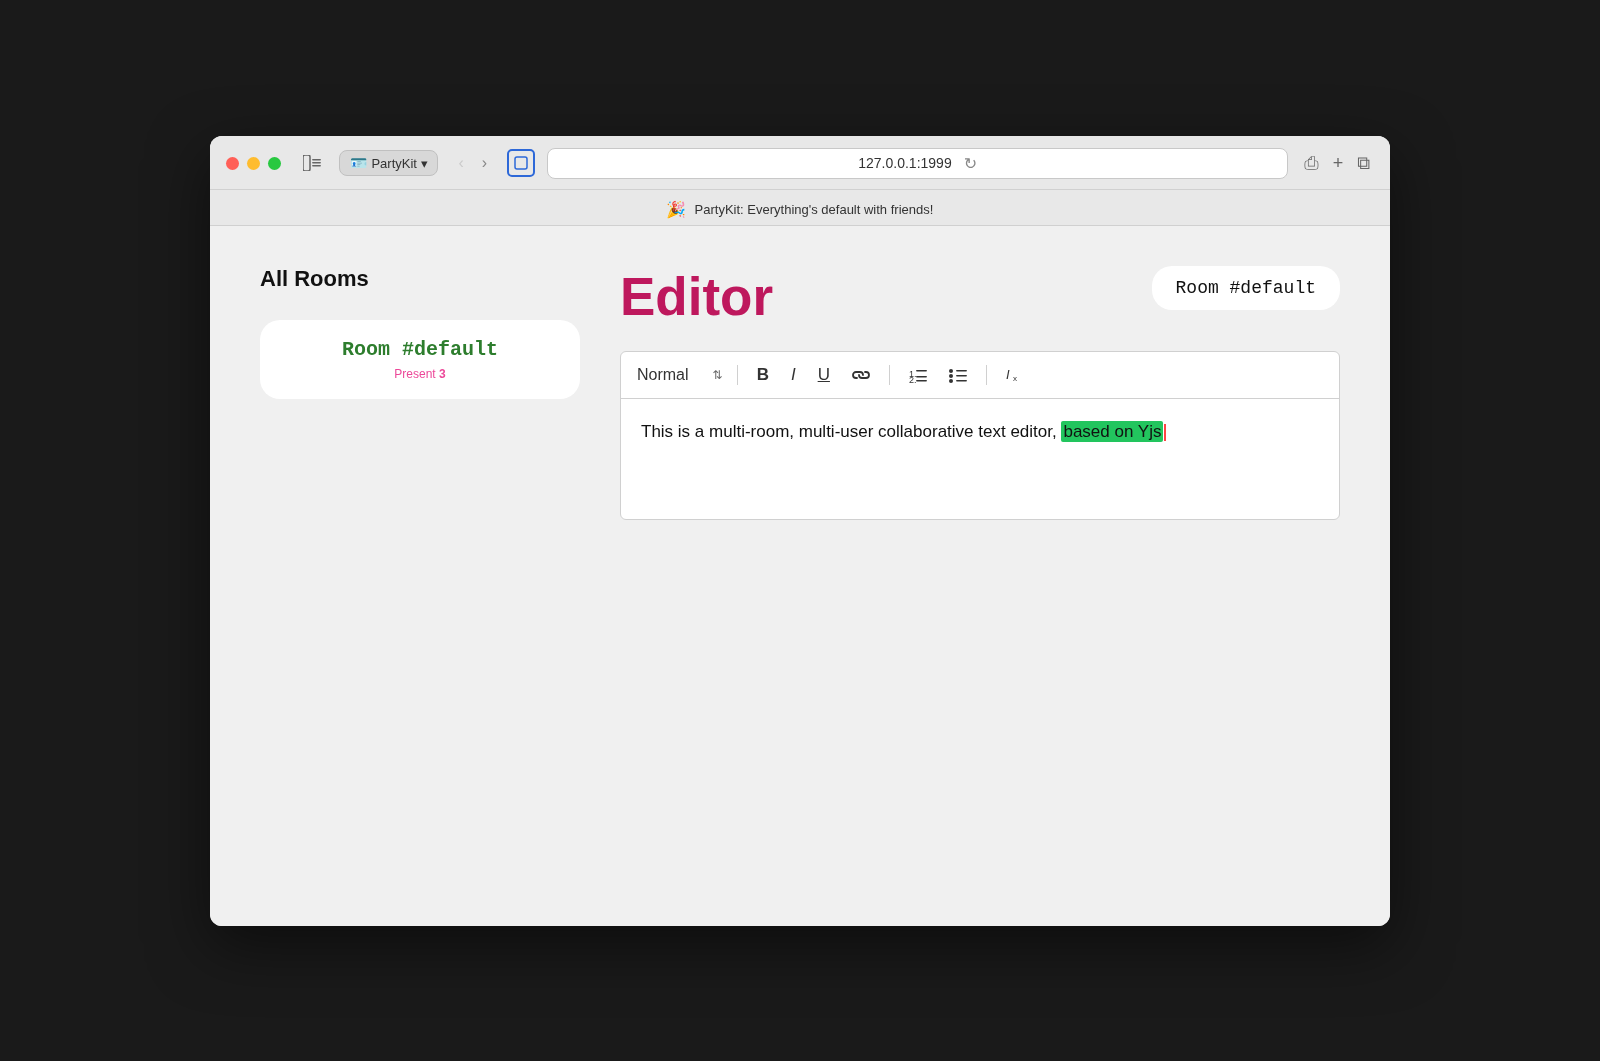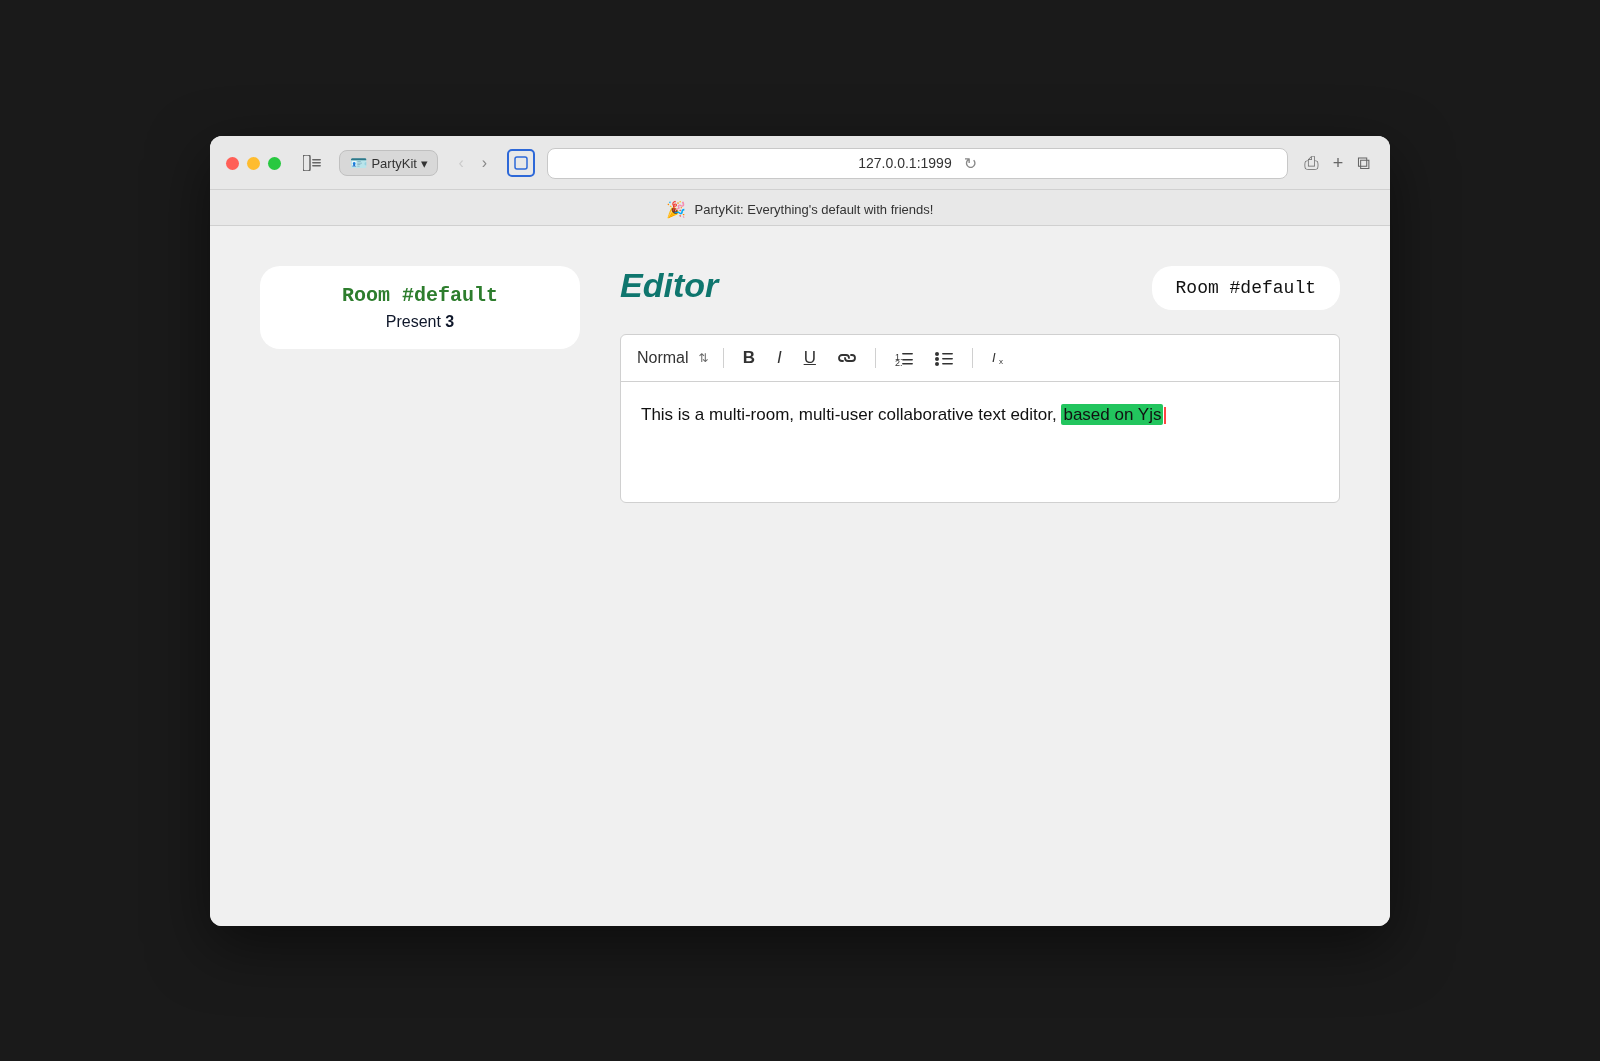--- a/index.html
+++ b/index.html
@@ -203,22 +203,22 @@
     .room-name {
       font-family: 'Courier New', Courier, monospace;
       font-size: 20px;
       font-weight: 600;
       color: #2d7d2d;
       display: block;
       text-align: center;
     }
 
     .room-present {
-      font-size: 16px;
-      color: #0f172a;
+      font-size: 12px;
+      color: #ec4899;
       text-align: center;
       display: block;
       margin-top: 6px;
     }
 
     .room-present strong {
       font-weight: 700;
     }
 
     .new-room-button {
@@ -241,24 +241,23 @@
     }
 
     .editor-header {
       display: flex;
       align-items: flex-start;
       justify-content: space-between;
       margin-bottom: 24px;
     }
 
     .editor-title {
-      font-size: 34px;
+      font-size: 53px;
       font-weight: 700;
-      color: #0f766e;
-      font-style: italic;
+      color: #be185d;
     }
 
     .room-badge {
       background: #ffffff;
       border-radius: 20px;
       padding: 12px 24px;
       font-family: 'Courier New', Courier, monospace;
       font-size: 18px;
       font-weight: 500;
       color: #111;
@@ -276,21 +275,21 @@
       display: flex;
       align-items: center;
       gap: 12px;
       padding: 10px 16px;
       border-bottom: 1.5px solid #d0d0d0;
     }
 
     .format-select {
       display: flex;
       align-items: center;
-      gap: 10px;
+      gap: 24px;
       font-size: 16px;
       color: #333;
       cursor: pointer;
     }
 
     .format-select .arrows {
       font-size: 12px;
       color: #666;
     }
 
@@ -403,20 +402,21 @@
   <div class="tab-row">
     <div class="tab-favicon-row">
       <span class="favicon">🎉</span>
       <span class="tab-title">PartyKit: Everything's default with friends!</span>
     </div>
   </div>
 
   <div class="page-content">
 
     <div class="sidebar">
+      <h1 class="sidebar-title">All Rooms</h1>
 
       
       <div class="room-item">
         <span class="room-name">Room #default</span>
         <span class="room-present">
           <span>Present</span>&nbsp;<strong>3</strong>
         </span>
       </div>
 
       

